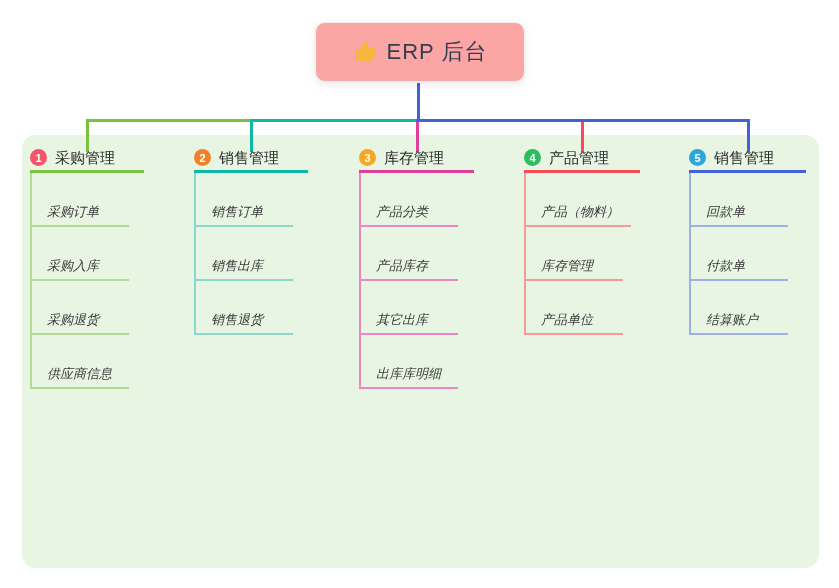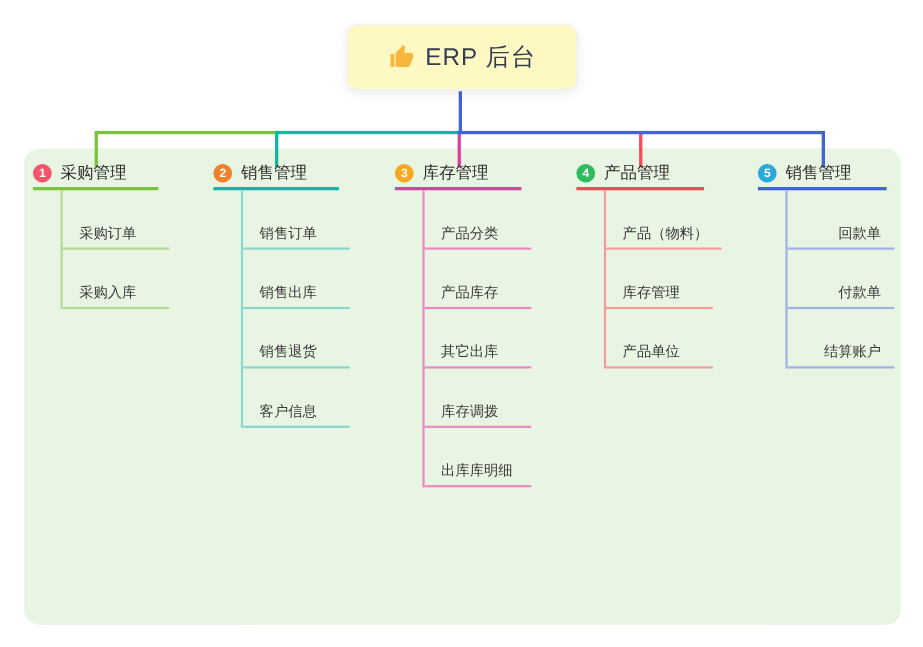--- a/index.html
+++ b/index.html
@@ -16,21 +16,21 @@
     position: absolute;
     left: 22px; top: 135px;
     width: 797px; height: 433px;
     background: #e8f5e2;
     border-radius: 14px;
   }
   #root-card {
     position: absolute;
     left: 315px; top: 22px;
     width: 210px; height: 60px;
-    background: #fef9c3;
+    background: #fca5a5;
     border: 1px solid #f1f1f1;
     border-radius: 10px;
     box-shadow: 0 3px 10px rgba(0,0,0,0.08);
     display: flex;
     align-items: center;
     justify-content: center;
     gap: 10px;
     z-index: 3;
   }
   #root-card .root-label {
@@ -61,22 +61,23 @@
     justify-content: center;
     flex: 0 0 auto;
   }
   .branch-label {
     font-size: 15px;
     color: #2b2b2b;
     white-space: nowrap;
     line-height: 21px;
   }
   .items {
-    margin-left: 25px;
+    margin-left: 0;
     border-left: 2px solid #14b8a6;
+    font-style: italic;
   }
   .item {
     width: max-content;
     min-width: 97px;
     padding: 30px 12px 4px 15px;
     font-size: 13px;
     line-height: 18px;
     color: #383838;
     white-space: nowrap;
     border-bottom: 2px solid #ccc;
@@ -110,63 +111,63 @@
 
   <div id="branches">
       <div class="branch" style="left: 30px;">
         <div class="branch-header" style="width: 114px; border-bottom-color: rgb(124, 194, 66);">
           <span class="badge" style="background: rgb(243, 86, 107);">1</span>
           <span class="branch-label">采购管理</span>
         </div>
         <div class="items" style="border-left-color: rgb(180, 219, 149);">
           <div class="item" style="border-bottom-color: rgb(180, 219, 149);">采购订单</div>
           <div class="item" style="border-bottom-color: rgb(180, 219, 149);">采购入库</div>
+          <div class="item" style="border-bottom-color: rgb(180, 219, 149);">采购退货</div>
+          <div class="item" style="border-bottom-color: rgb(180, 219, 149);">供应商信息</div>
         </div>
       </div>
       <div class="branch" style="left: 194px;">
         <div class="branch-header" style="width: 114px; border-bottom-color: rgb(13, 185, 165);">
           <span class="badge" style="background: rgb(240, 129, 44);">2</span>
           <span class="branch-label">销售管理</span>
         </div>
         <div class="items" style="border-left-color: rgb(138, 216, 204);">
           <div class="item" style="border-bottom-color: rgb(138, 216, 204);">销售订单</div>
           <div class="item" style="border-bottom-color: rgb(138, 216, 204);">销售出库</div>
           <div class="item" style="border-bottom-color: rgb(138, 216, 204);">销售退货</div>
-          <div class="item" style="border-bottom-color: rgb(138, 216, 204);">客户信息</div>
         </div>
       </div>
       <div class="branch" style="left: 359px;">
         <div class="branch-header" style="width: 115px; border-bottom-color: rgb(222, 63, 156);">
           <span class="badge" style="background: rgb(247, 168, 35);">3</span>
           <span class="branch-label">库存管理</span>
         </div>
         <div class="items" style="border-left-color: rgb(238, 134, 195);">
           <div class="item" style="border-bottom-color: rgb(238, 134, 195);">产品分类</div>
           <div class="item" style="border-bottom-color: rgb(238, 134, 195);">产品库存</div>
           <div class="item" style="border-bottom-color: rgb(238, 134, 195);">其它出库</div>
-          <div class="item" style="border-bottom-color: rgb(238, 134, 195);">库存调拨</div>
           <div class="item" style="border-bottom-color: rgb(238, 134, 195);">出库库明细</div>
         </div>
       </div>
       <div class="branch" style="left: 524px;">
         <div class="branch-header" style="width: 116px; border-bottom-color: rgb(246, 75, 88);">
           <span class="badge" style="background: rgb(45, 189, 95);">4</span>
           <span class="branch-label">产品管理</span>
         </div>
         <div class="items" style="border-left-color: rgb(247, 155, 153);">
           <div class="item" style="border-bottom-color: rgb(247, 155, 153);">产品（物料）</div>
           <div class="item" style="border-bottom-color: rgb(247, 155, 153);">库存管理</div>
           <div class="item" style="border-bottom-color: rgb(247, 155, 153);">产品单位</div>
         </div>
       </div>
       <div class="branch" style="left: 689px;">
         <div class="branch-header" style="width: 117px; border-bottom-color: rgb(65, 98, 217);">
           <span class="badge" style="background: rgb(42, 167, 220);">5</span>
           <span class="branch-label">销售管理</span>
         </div>
-        <div class="items" style="border-left-color: rgb(157, 177, 230); text-align: right;">
+        <div class="items" style="border-left-color: rgb(157, 177, 230);">
           <div class="item" style="border-bottom-color: rgb(157, 177, 230);">回款单</div>
           <div class="item" style="border-bottom-color: rgb(157, 177, 230);">付款单</div>
           <div class="item" style="border-bottom-color: rgb(157, 177, 230);">结算账户</div>
         </div>
       </div>
     </div>
 </div>
 
 </body></html>

